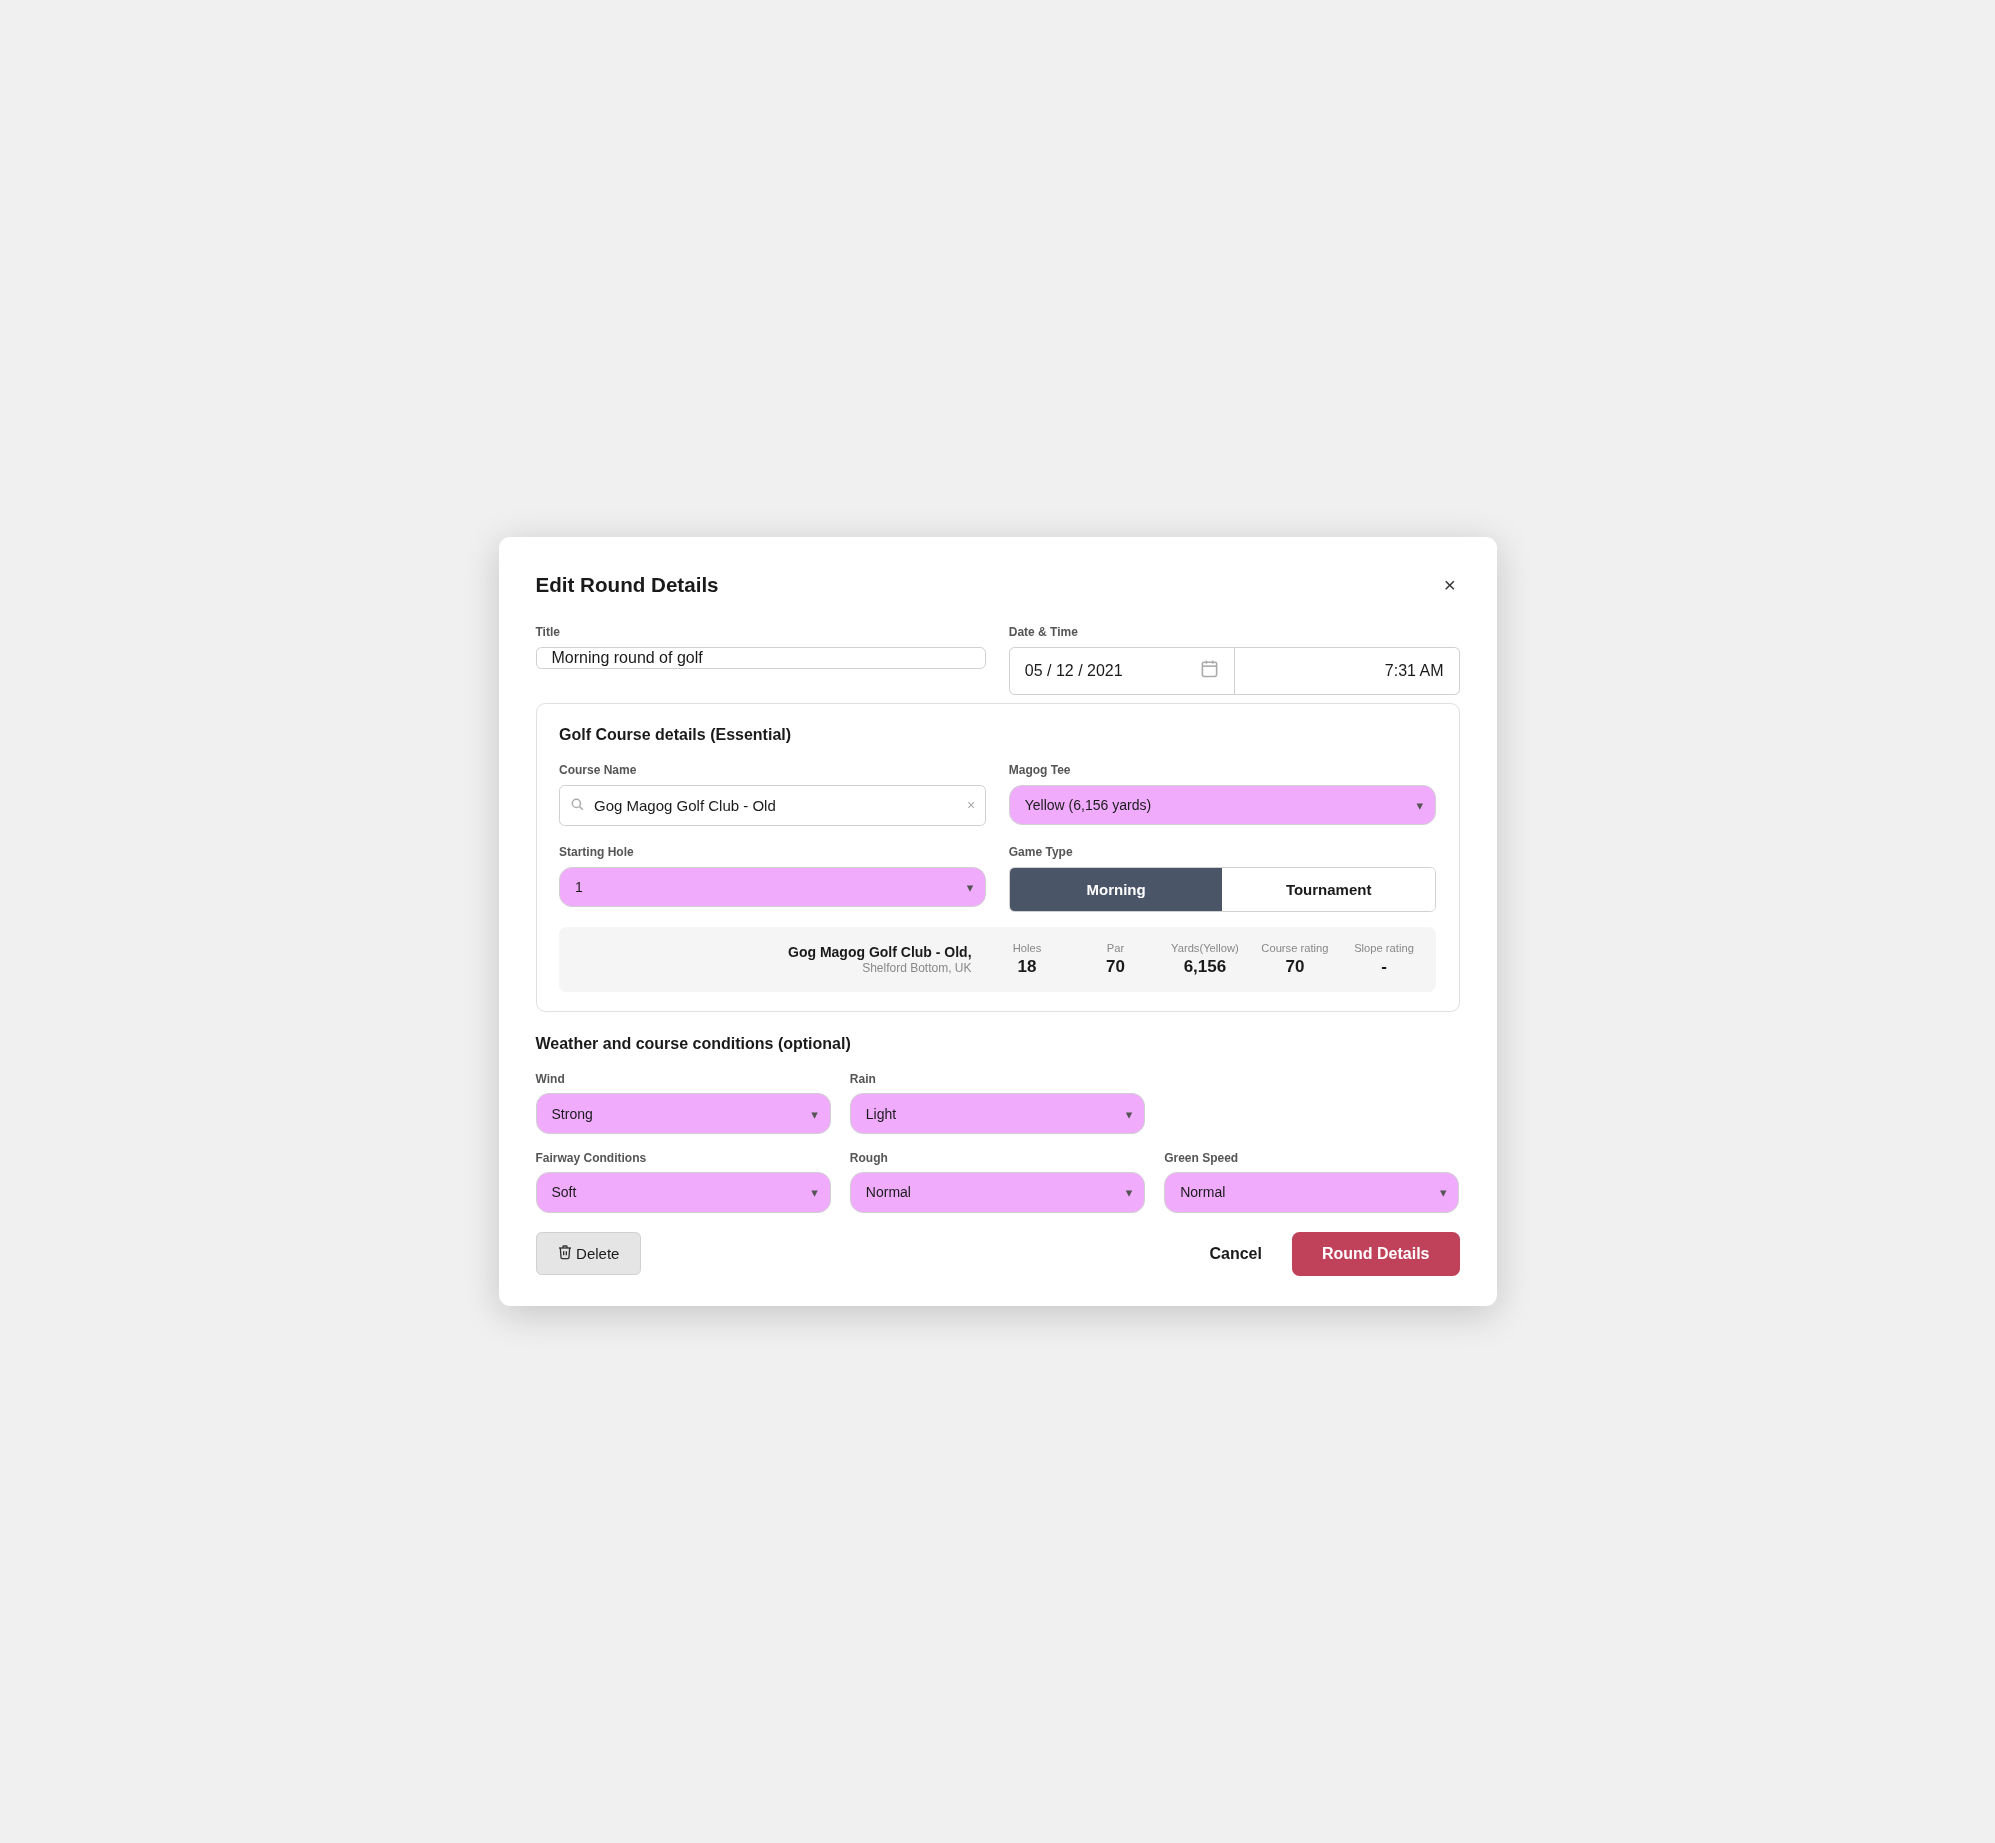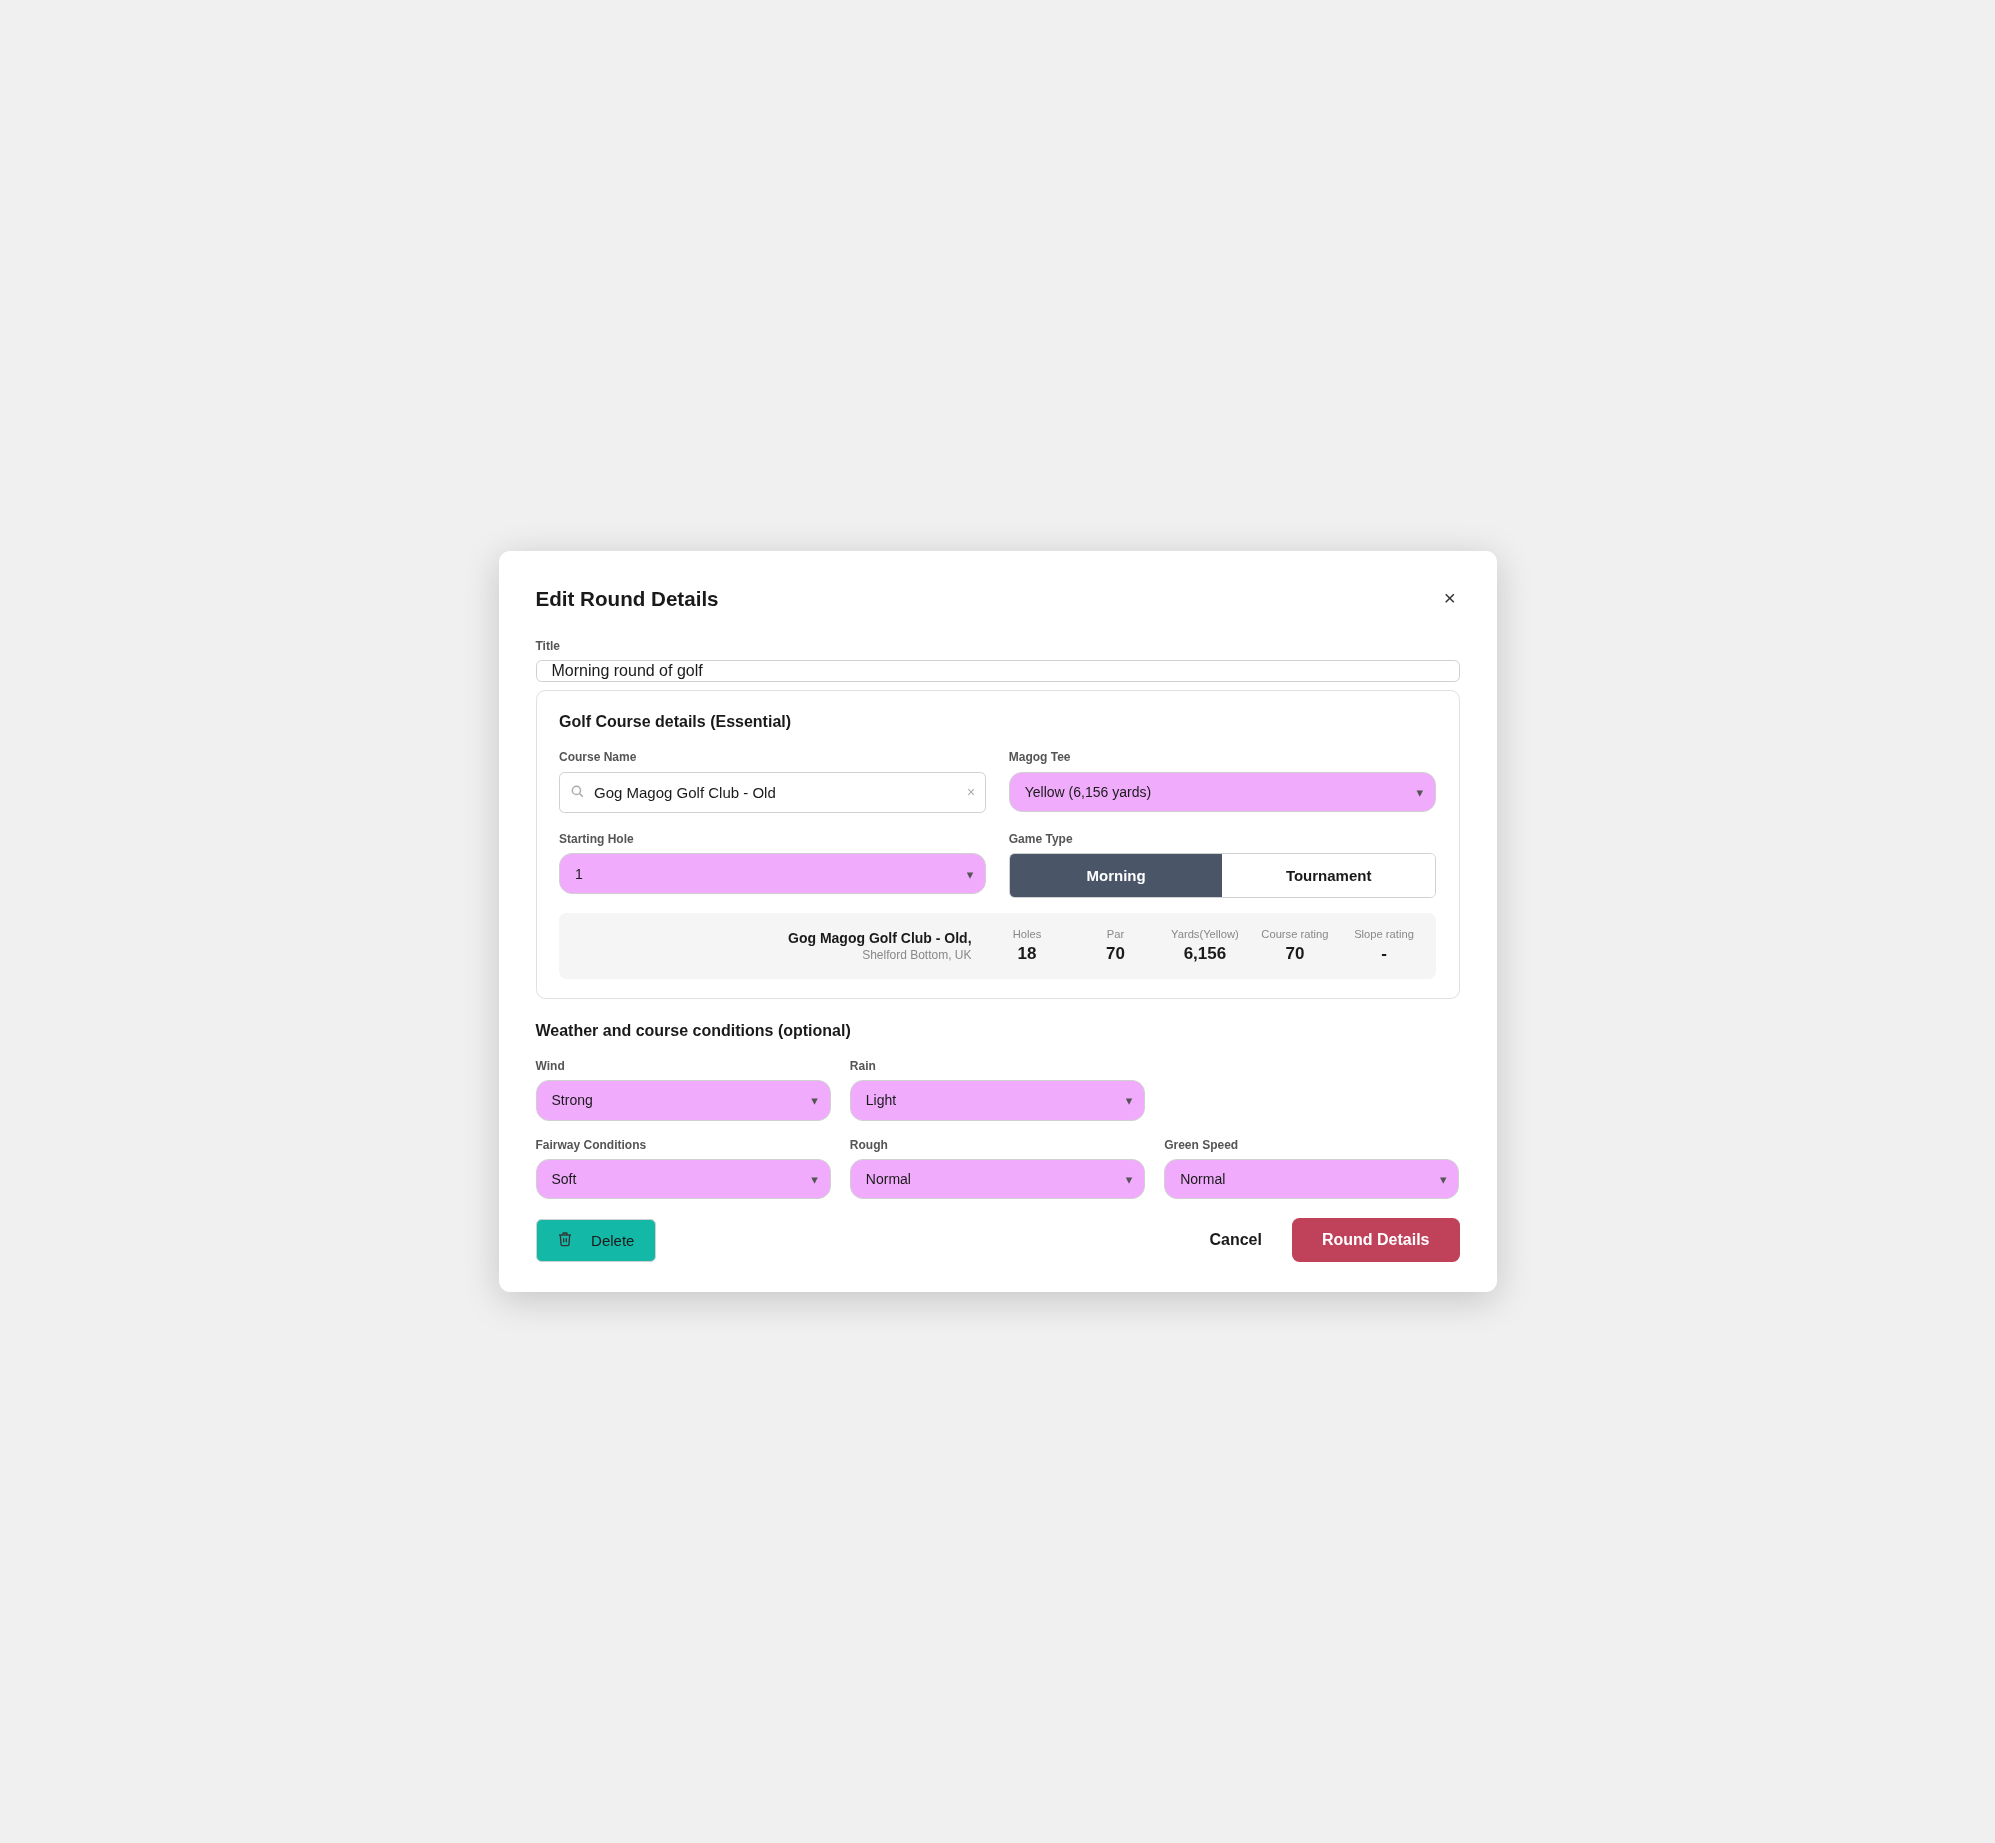--- a/index.html
+++ b/index.html
@@ -240,24 +240,24 @@
     }
     .footer-row {
       display: flex;
       align-items: center;
       justify-content: space-between;
       margin-top: 19px;
     }
     .delete-btn {
       display: flex;
       align-items: center;
-      gap: 18px;
+      gap: 3px;
       border: 1.4px solid #d0d0d0;
       border-radius: 5.6px;
-      background: #14b8a6;
+      background: #e5e5e5;
       padding: 11.2px 20.6px;
       font-size: 15px;
       color: #1a1a1a;
       cursor: pointer;
       font-weight: 500;
       text-align: right;
     }
     .footer-right {
       display: flex;
       align-items: center;
@@ -292,20 +292,39 @@
 
   <div class="modal-header">
     <span class="modal-title">Edit Round Details</span>
     <button class="close-btn">×</button>
   </div>
 
   <div class="section-row">
     <div class="field-group flex-1">
       <span class="field-label">Title</span>
       <input class="text-input" type="text" value="Morning round of golf" style="">
+    </div>
+    <div class="field-group flex-1">
+      <span class="field-label">Date &amp; Time</span>
+      <div class="date-time-row">
+        <div class="date-field">
+          <span>05 /  12  / 2021</span>
+          <span class="cal-icon">
+            <svg width="19" height="19" viewBox="0 0 24 24" fill="none" stroke="#aaa" stroke-width="2">
+              <rect x="3" y="4" width="18" height="18" rx="2"></rect>
+              <line x1="3" y1="9" x2="21" y2="9"></line>
+              <line x1="8" y1="2" x2="8" y2="6"></line>
+              <line x1="16" y1="2" x2="16" y2="6"></line>
+            </svg>
+          </span>
+        </div>
+        <div class="time-field">
+          <span>7:31 AM</span>
+        </div>
+      </div>
     </div>
   </div>
 
   <div class="section-box">
     <div class="section-box-title">Golf Course details (Essential)</div>
 
     <div class="two-col" style="margin-bottom:19px;">
 
       <div class="field-group">
         <span class="field-label">Course Name</span>

